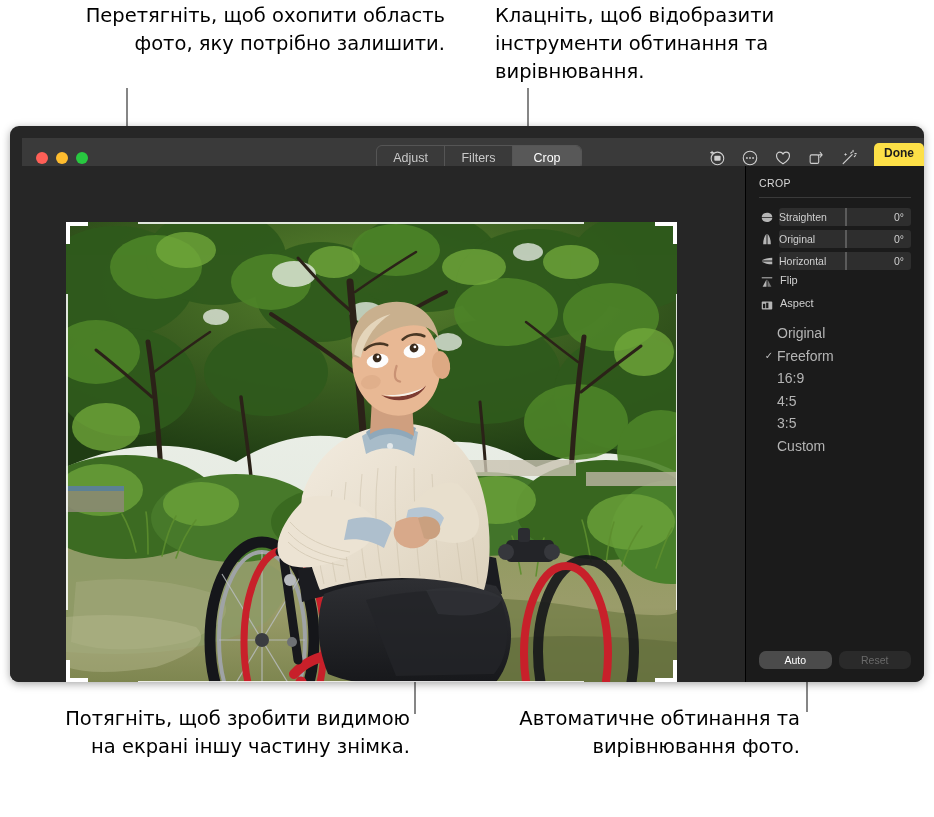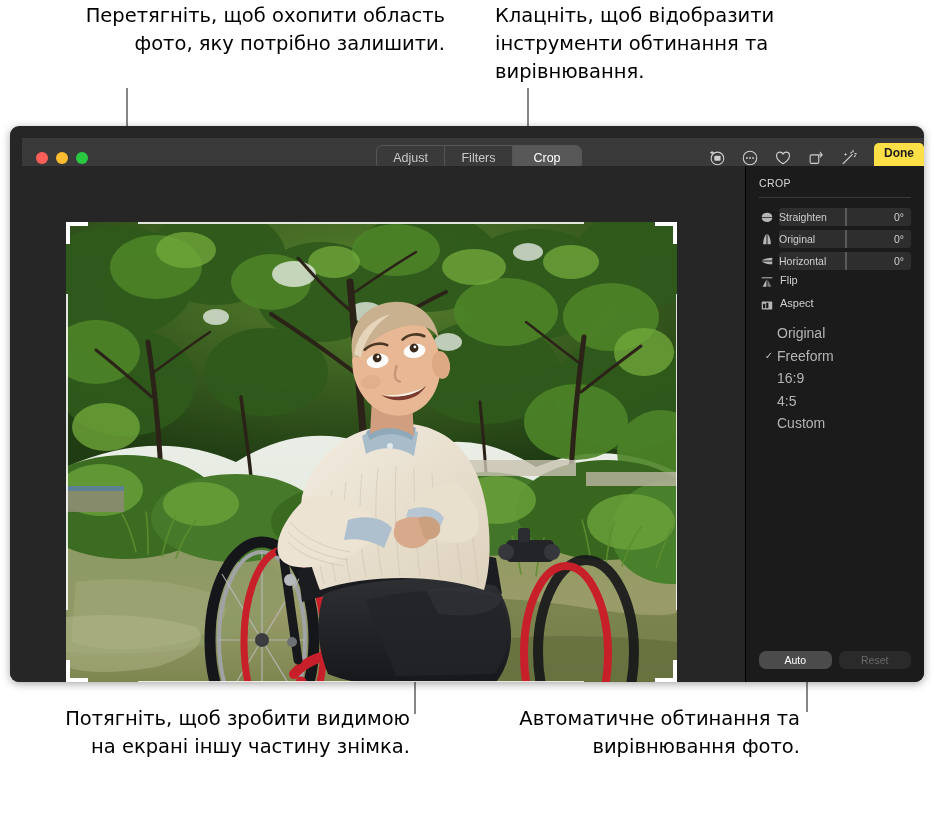--- a/index.html
+++ b/index.html
@@ -657,20 +657,24 @@
       <div class="aspect-item">
         <span class="aspect-check"></span>
         <span class="aspect-label">16:9</span>
       </div>
       <div class="aspect-item">
         <span class="aspect-check"></span>
         <span class="aspect-label">4:5</span>
       </div>
       <div class="aspect-item">
         <span class="aspect-check"></span>
+        <span class="aspect-label">3:5</span>
+      </div>
+      <div class="aspect-item">
+        <span class="aspect-check"></span>
         <span class="aspect-label">Custom</span>
       </div>
     </div>
 
     <div id="sidebar-buttons">
       <div class="side-btn" id="auto-button">Auto</div>
       <div class="side-btn" id="reset-button">Reset</div>
     </div>
   </div>
 </div>

